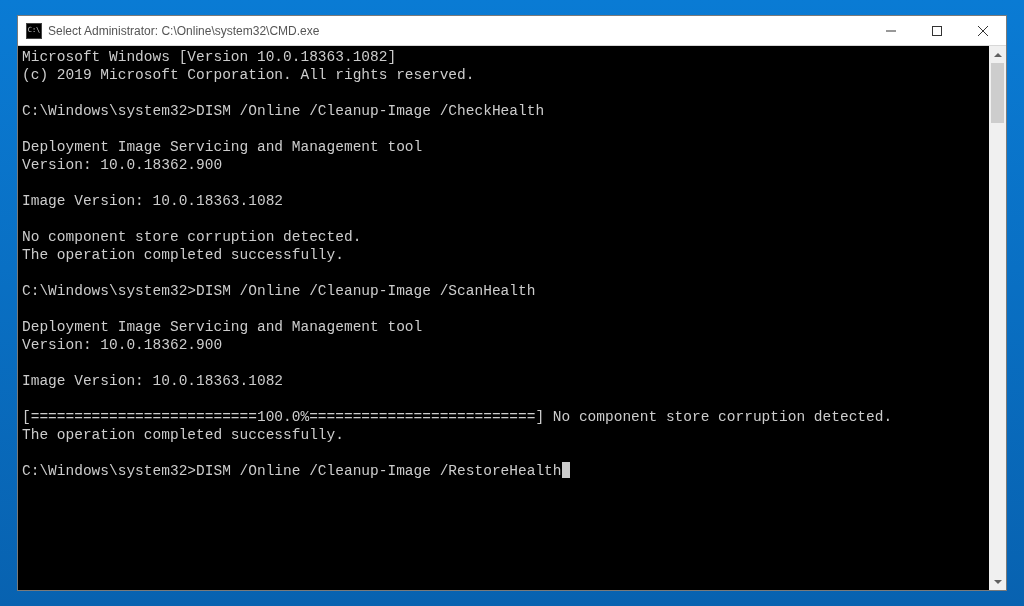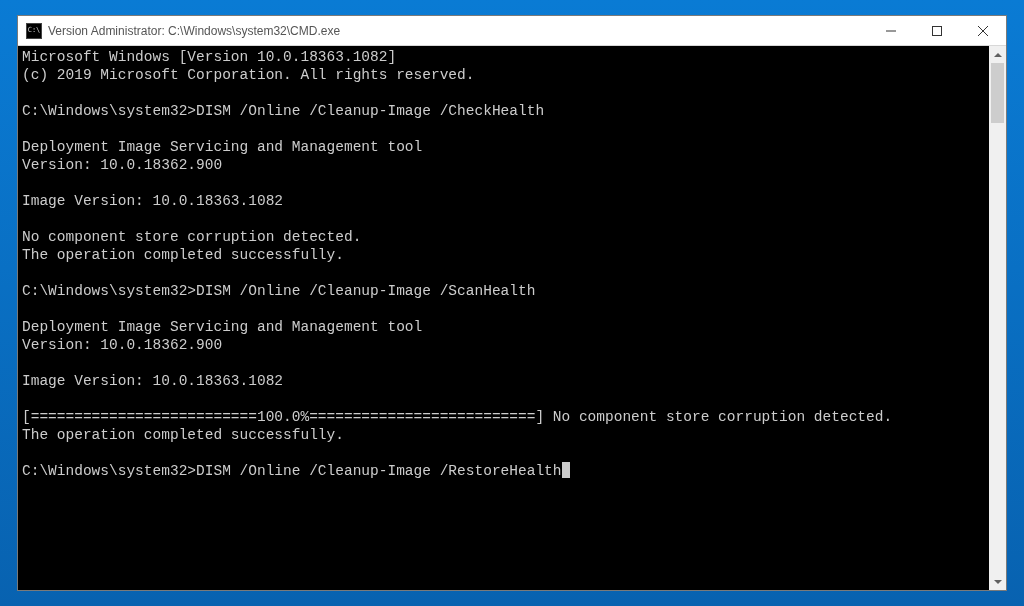--- a/index.html
+++ b/index.html
@@ -118,21 +118,21 @@
     }
   </style>
 </head>
 <body>
 
 <div class="window">
   <div class="titlebar">
     <div class="titlebar-icon">
         <span>C:\</span>
       </div>
-    <div class="titlebar-text">Version Administrator: C:\Windows\system32\CMD.exe</div>
+    <div class="titlebar-text">Select Administrator: C:\Online\system32\CMD.exe</div>
     <div class="win-controls">
       <div class="win-btn">
         <svg width="10" height="10" viewBox="0 0 10 10">
             <line x1="0" y1="5" x2="10" y2="5" stroke="#333" stroke-width="1"></line>
           </svg>
       </div>
       <div class="win-btn">
         <svg width="10" height="10" viewBox="0 0 10 10">
             <rect x="0.5" y="0.5" width="9" height="9" fill="none" stroke="#333" stroke-width="1"></rect>
           </svg>

